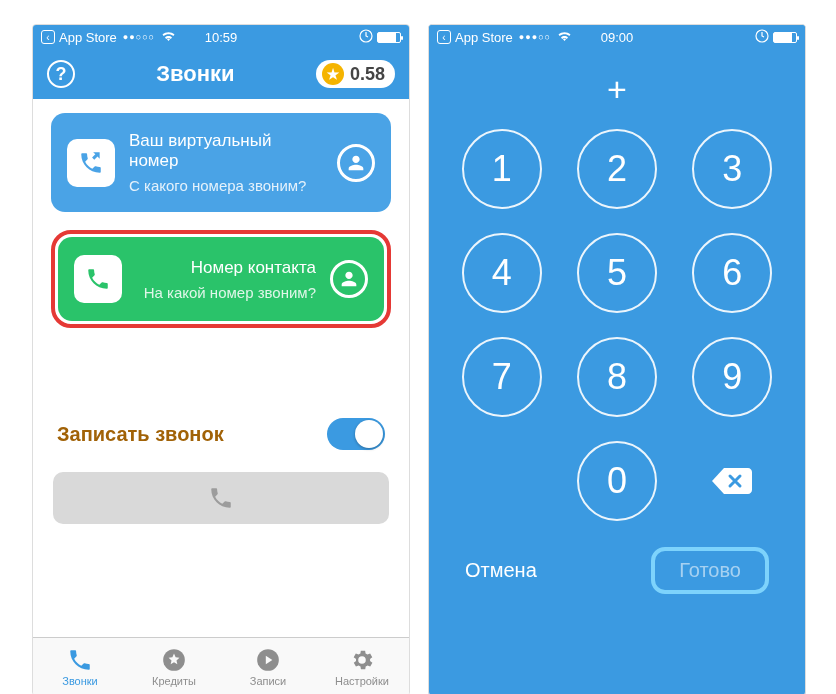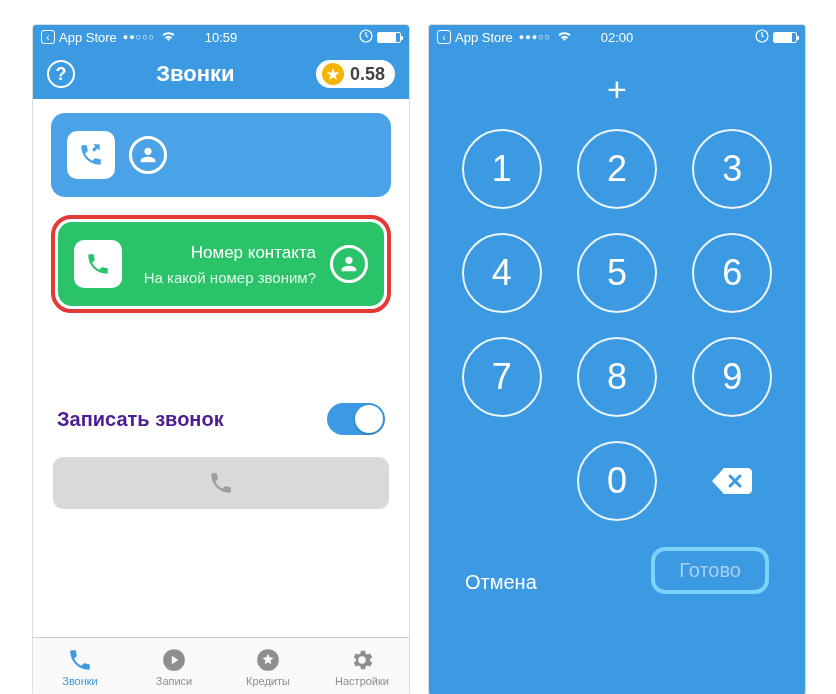--- a/index.html
+++ b/index.html
@@ -38,21 +38,21 @@
   .card-icon { width:48px; height:48px; border-radius:10px; background:#fff; display:flex; align-items:center; justify-content:center; }
   .card-icon svg { width:26px; height:26px; }
   .card-text { flex:1; }
   .card-title { font-size:17px; font-weight:500; margin-bottom:6px; }
   .card-sub { font-size:15px; opacity:.85; }
   .card-avatar { width:38px; height:38px; border:3px solid #fff; border-radius:50%; display:flex; align-items:center; justify-content:center; }
   .card-avatar svg { width:22px; height:22px; fill:#fff;}
 
   
   .record-row { display:flex; align-items:center; justify-content:space-between; padding:0 24px; margin-top:90px; }
-  .record-label { font-size:20px; font-weight:600; color:#4c1d95;}
+  .record-label { font-size:20px; font-weight:600; color:#a16207;}
   .toggle { width:58px; height:32px; border-radius:16px; background:#3b9ae1; position:relative;}
   .toggle-knob { position:absolute; right:2px; top:2px; width:28px; height:28px; border-radius:50%; background:#fff; box-shadow:0 1px 3px rgba(0,0,0,.3);}
 
   
   .call-btn { margin:22px 20px 0; height:52px; background:#d9d9d9; border-radius:10px; display:flex; align-items:center; justify-content:center;}
   .call-btn svg { width:26px; height:26px; fill:#9c9c9c;}
 
   
   .tabbar { position:absolute; bottom:0; left:0; right:0; height:58px; border-top:1px solid #ccc; background:#f9f9f9; display:flex;}
   .tab { flex:1; display:flex; flex-direction:column; align-items:center; justify-content:center; gap:2px; font-size:11px; color:#8e8e8e;}
@@ -63,21 +63,21 @@
 
   
   .dialer { padding:10px 26px 0; display:flex; flex-direction:column; align-items:center; height:calc(100% - 24px);}
   .dial-display { height:60px; width:100%; color:#fff; font-size:34px; display:flex; align-items:center; justify-content:center; font-weight:300;}
   .keypad { display:grid; grid-template-columns:repeat(3, 1fr); gap:24px 34px; width:100%; justify-items:center; padding:10px 6px 0;}
   .key { width:80px; height:80px; border-radius:50%; border:2px solid rgba(255,255,255,.9); color:#fff; display:flex; align-items:center; justify-content:center; font-size:36px; font-weight:300;}
   .key-empty { border:none; }
   .key-delete { border:none; }
   .key-delete svg { width:44px; height:30px; }
 
-  .dial-actions { display:flex; justify-content:space-between; width:100%; padding:26px 10px 18px; align-items:flex-end;}
+  .dial-actions { display:flex; justify-content:space-between; width:100%; padding:26px 10px 18px; align-items:center;}
   .dial-cancel { color:#fff; font-size:20px; }
   .dial-done-wrap { border:4px solid #7dd3fc; border-radius:14px; padding:8px 24px;}
   .dial-done { color:rgba(255,255,255,.55); font-size:20px;}
 </style>
 </head>
 <body>
 
 <div class="phone" id="phone-left">
   <div class="status-bar">
     <div class="sb-back">
@@ -114,20 +114,24 @@
   </div>
 
   <div class="cards">
     <div class="card card-blue">
       <div class="card-icon">
         <svg viewBox="0 0 24 24">
             <path fill="#4aa3e6" d="M6.6 10.8c1.4 2.8 3.8 5.1 6.6 6.6l2.2-2.2c.3-.3.7-.4 1-.2 1.2.4 2.4.6 3.6.6.6 0 1 .4 1 1V20c0 .6-.4 1-1 1C10.6 21 3 13.4 3 4c0-.6.4-1 1-1h3.4c.6 0 1 .4 1 1 0 1.2.2 2.4.6 3.6.1.4 0 .8-.2 1l-2.2 2.2z"></path>
             <path fill="#4aa3e6" d="M14 2l2 2-3 3 2 2 3-3 2 2V2h-6z"></path>
           </svg>
       </div>
+      <div class="card-text">
+        <div class="card-title">Ваш виртуальный номер</div>
+        <div class="card-sub">С какого номера звоним?</div>
+      </div>
       <div class="card-avatar">
         <svg viewBox="0 0 24 24">
             <path d="M12 12c2.2 0 4-1.8 4-4s-1.8-4-4-4-4 1.8-4 4 1.8 4 4 4zm0 2c-2.7 0-8 1.3-8 4v2h16v-2c0-2.7-5.3-4-8-4z"></path>
           </svg>
       </div>
     </div>
 
     <div class="card-green-wrap">
       <div class="card card-green">
         <div class="card-icon">
@@ -164,30 +168,30 @@
   <div class="tabbar">
     <div class="tab active">
       <svg viewBox="0 0 24 24">
           <path d="M6.6 10.8c1.4 2.8 3.8 5.1 6.6 6.6l2.2-2.2c.3-.3.7-.4 1-.2 1.2.4 2.4.6 3.6.6.6 0 1 .4 1 1V20c0 .6-.4 1-1 1C10.6 21 3 13.4 3 4c0-.6.4-1 1-1h3.4c.6 0 1 .4 1 1 0 1.2.2 2.4.6 3.6.1.4 0 .8-.2 1l-2.2 2.2z"></path>
         </svg>
       <span>Звонки</span>
     </div>
     <div class="tab">
       <svg viewBox="0 0 24 24">
           <circle cx="12" cy="12" r="10"></circle>
+          <path fill="#f9f9f9" d="M12 6l1.5 3.5L17 10l-2.7 2.4.8 3.6L12 14l-3.1 2 .8-3.6L7 10l3.5-.5z"></path>
+        </svg>
+      <span>Кредиты</span>
+    </div>
+    <div class="tab">
+      <svg viewBox="0 0 24 24">
+          <circle cx="12" cy="12" r="10"></circle>
           <path fill="#f9f9f9" d="M10 8l6 4-6 4z"></path>
         </svg>
       <span>Записи</span>
-    </div>
-    <div class="tab">
-      <svg viewBox="0 0 24 24">
-          <circle cx="12" cy="12" r="10"></circle>
-          <path fill="#f9f9f9" d="M12 6l1.5 3.5L17 10l-2.7 2.4.8 3.6L12 14l-3.1 2 .8-3.6L7 10l3.5-.5z"></path>
-        </svg>
-      <span>Кредиты</span>
     </div>
     <div class="tab">
       <svg viewBox="0 0 24 24">
           <path d="M19.4 13l.1-1-.1-1 2.1-1.6-2-3.4-2.5 1a7 7 0 00-1.7-1l-.4-2.6h-4l-.4 2.6a7 7 0 00-1.7 1l-2.5-1-2 3.4L6.5 11l-.1 1 .1 1-2.1 1.6 2 3.4 2.5-1a7 7 0 001.7 1l.4 2.6h4l.4-2.6a7 7 0 001.7-1l2.5 1 2-3.4L19.4 13zM12 15.5A3.5 3.5 0 1112 8.5a3.5 3.5 0 010 7z"></path>
         </svg>
       <span>Настройки</span>
     </div>
   </div>
 </div>
 
@@ -196,21 +200,21 @@
     <div class="sb-back">
       <span class="sb-back-chevron">‹</span>
       <span>App Store</span>
     </div>
     <span class="sb-signal">●●●○○</span>
     <span class="sb-wifi">
       <svg width="15" height="12" viewBox="0 0 15 12">
           <path fill="#fff" d="M7.5 11L9 9.2c-.8-.8-2.2-.8-3 0L7.5 11zM4 7.5l1.2 1.4c1.3-1.2 3.3-1.2 4.6 0L11 7.5C9 5.6 6 5.6 4 7.5zM1.5 4.6l1.2 1.4c2.7-2.5 7-2.5 9.6 0l1.2-1.4C10.2 1.5 4.8 1.5 1.5 4.6z"></path>
         </svg>
     </span>
-    <span class="sb-time">02:00</span>
+    <span class="sb-time">09:00</span>
     <div class="sb-right">
       <span>
         <svg width="14" height="14" viewBox="0 0 14 14">
             <circle cx="7" cy="7" r="6" fill="none" stroke="#fff" stroke-width="1.2"></circle>
             <path d="M7 3v4l2 1" stroke="#fff" stroke-width="1.2" fill="none"></path>
           </svg>
       </span>
       <div class="sb-battery">
           <div class="sb-battery-fill"></div>
         </div>

